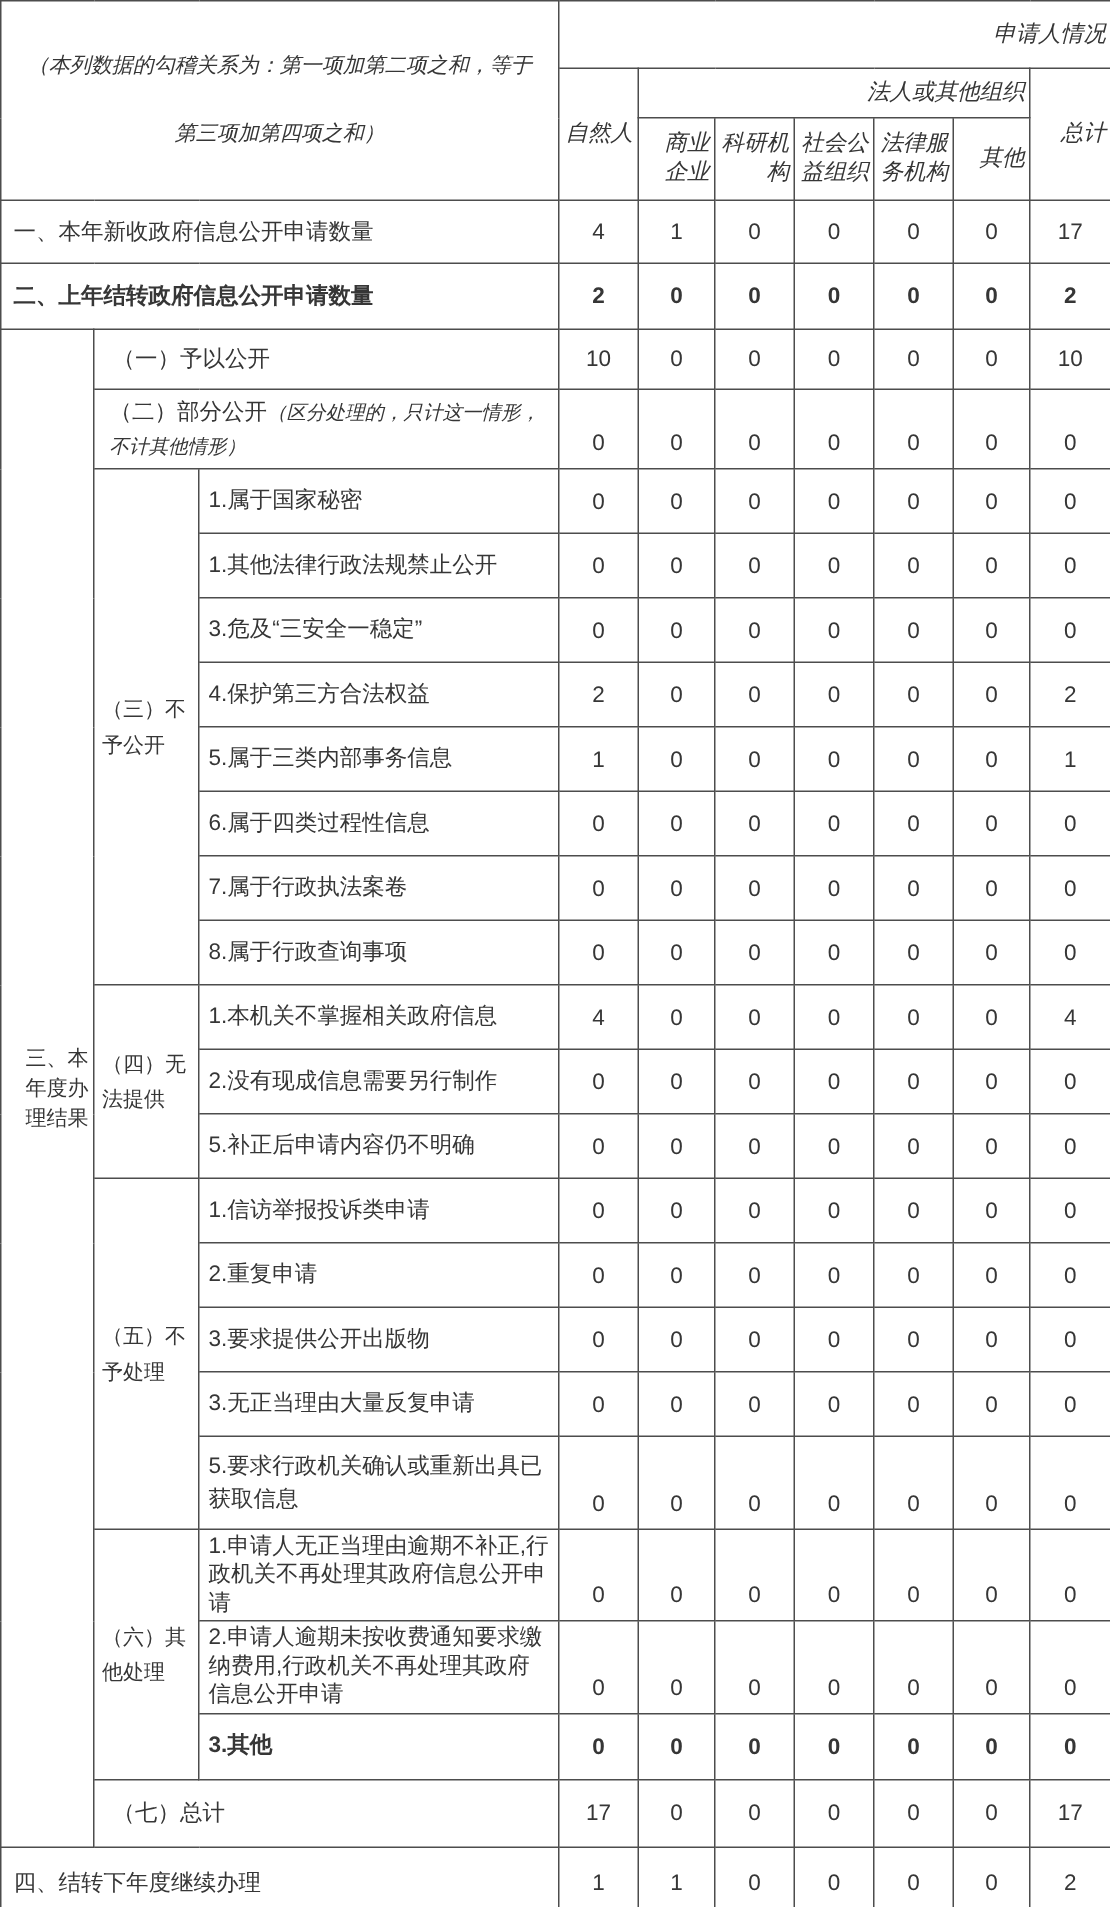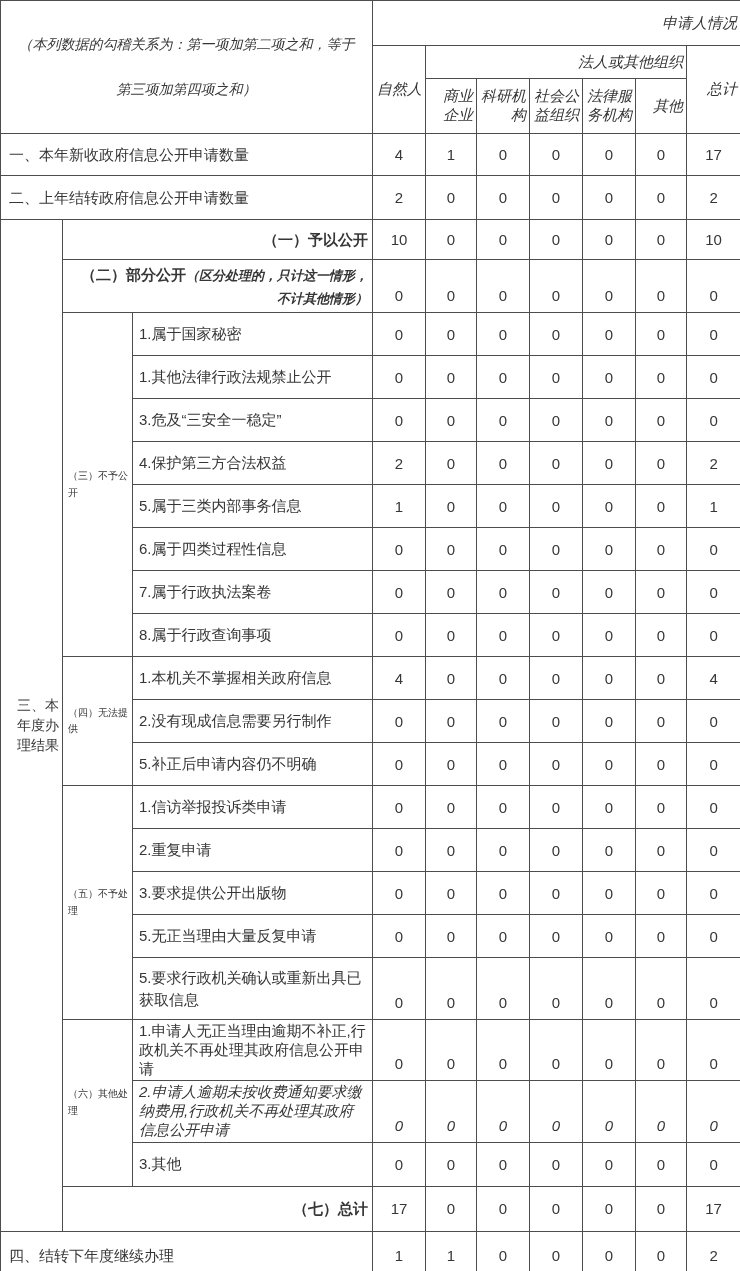--- a/index.html
+++ b/index.html
@@ -1,28 +1,28 @@
 <!DOCTYPE html>
 <html><head>
 <meta charset="utf-8">
 <style>
   html,body{margin:0;padding:0;background:#ffffff;}
   body{width:740px;font-family:"Liberation Sans", sans-serif;color:#363636;}
   table{border-collapse:collapse;table-layout:fixed;width:740px;background:#fff;}
   td{border:1px solid #4d4d4d;overflow:hidden;}
   tr{height:43px;}
   .hr1{height:45px;} .hr2{height:33px;} .hr3{height:55px;}
-  .rh42{height:42px;margin-left:47px;} .rh44{height:44px;} .rh40{height:40px;} .rh53{height:53px;}
-  .rh62{height:62px;} .rh58{height:58px;} .rh60{height:60px;font-style:italic;} .rh45{height:45px;padding-left:38px;} .rh49{height:49px;}
+  .rh42{height:42px;margin-left:47px;} .rh44{height:44px;font-weight:bold;} .rh40{height:40px;} .rh53{height:53px;}
+  .rh62{height:62px;} .rh58{height:58px;} .rh60{height:60px;} .rh45{height:45px;padding-left:38px;} .rh49{height:49px;}
   .hc{text-align:right;vertical-align:middle;font-size:15px;line-height:1.25;padding:3px;font-style:italic;}
   .note{font-family:"Liberation Serif", serif;font-style:italic;font-size:14px;
         line-height:45px;padding:0 14px;vertical-align:middle;text-align:center;}
   .lbl{font-size:15px;padding:2px 4px 2px 8px;vertical-align:middle;text-align:left;line-height:1.3;}
-  .slbl{font-size:15px;padding:2px 4px 2px 12px;vertical-align:middle;text-align:right;line-height:1.45;font-weight:bold;}
-  .glbl{font-size:10px;padding:2px 3px 2px 5px;vertical-align:middle;text-align:left;line-height:1.65;}
+  .slbl{font-size:15px;padding:2px 4px 2px 12px;vertical-align:middle;text-align:left;line-height:1.45;}
+  .glbl{font-size:14px;padding:2px 3px 2px 5px;vertical-align:middle;text-align:left;line-height:1.65;}
   .mlbl{font-size:14px;padding:2px 3px 2px 5px;vertical-align:middle;text-align:right;line-height:1.45;}
   .ilbl{font-size:15px;padding:2px 4px 2px 6px;vertical-align:middle;text-align:left;line-height:1.3;}
   .v{text-align:center;vertical-align:middle;font-size:15px;padding:1px;}
   .vb .v{vertical-align:bottom;padding-bottom:8px;}
   .kai{font-family:"Liberation Serif", serif;font-style:italic;font-size:13px;}
 </style>
 </head>
 <body>
 
 <table>
@@ -241,21 +241,21 @@
     <td class="ilbl">3.要求提供公开出版物</td>
     <td class="v">0</td>
         <td class="v">0</td>
         <td class="v">0</td>
         <td class="v">0</td>
         <td class="v">0</td>
         <td class="v">0</td>
         <td class="v">0</td>
   </tr>
   <tr>
-    <td class="ilbl">5.无正当理由大量反复申请</td>
+    <td class="ilbl">3.无正当理由大量反复申请</td>
     <td class="v">0</td>
         <td class="v">0</td>
         <td class="v">0</td>
         <td class="v">0</td>
         <td class="v">0</td>
         <td class="v">0</td>
         <td class="v">0</td>
   </tr>
   <tr class="rh62 vb">
     <td class="ilbl" style="line-height:1.45;">5.要求行政机关确认或重新出具已获取信息</td>

